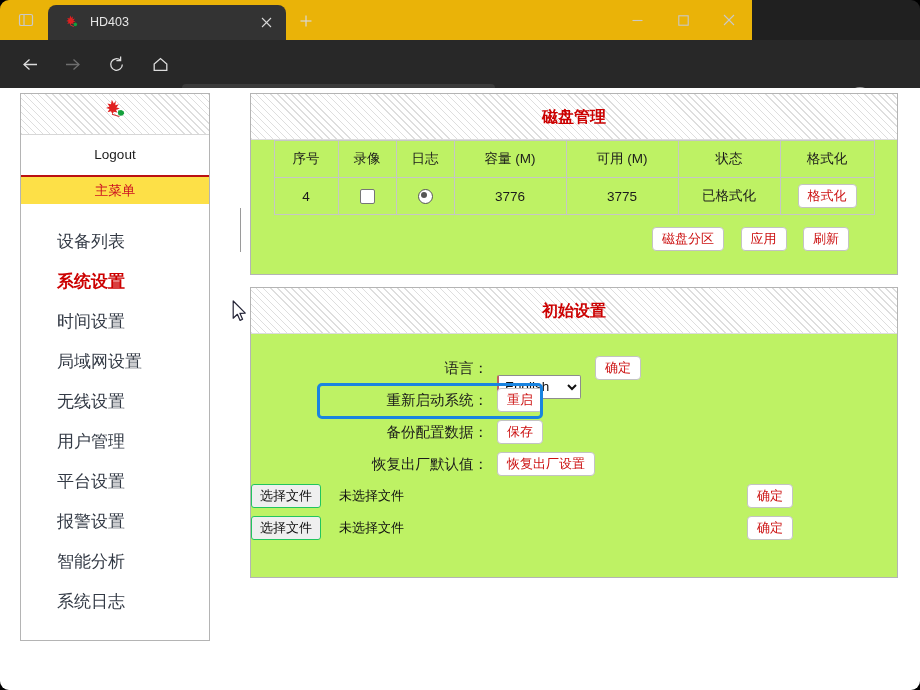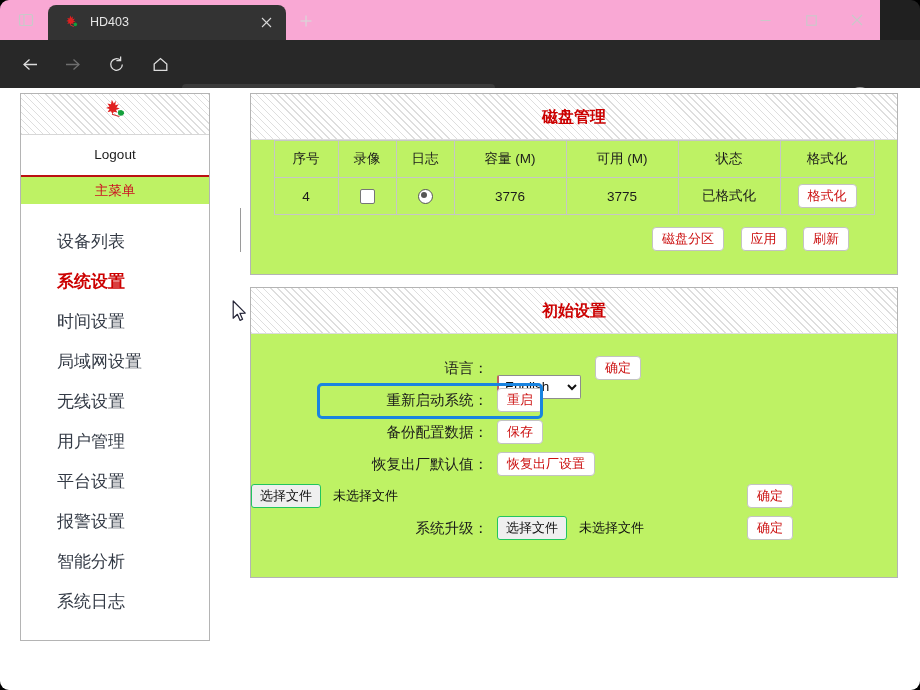--- a/index.html
+++ b/index.html
@@ -13,22 +13,22 @@
     position: relative;
     width: 920px; height: 690px;
     background: #202020;
     border-radius: 9px;
     overflow: hidden;
   }
 
   
   .titlebar {
     position: absolute; left: 0; top: 0;
-    width: 880px; height: 40px;
-    background: #f9a8d4;
+    width: 752px; height: 40px;
+    background: #eab308;
   }
   .tab-shell-btn {
     position: absolute; left: 13px; top: 8px;
     width: 26px; height: 24px;
     display: flex; align-items: center; justify-content: center;
     border-radius: 4px;
   }
   .tab-shell-btn svg { display:block; }
 
   .tab {
@@ -157,21 +157,21 @@
     display: flex; align-items: center; justify-content: center;
   }
   .sb-logout {
     height: 40px; line-height: 40px; text-align: center;
     font-size: 13.5px; color: #1b1b1b;
     border-bottom: 2px solid #bb1111;
   }
   .sb-mainmenu {
     height: 27px; line-height: 27px; text-align: center;
     font-size: 13.5px; color: #cc1122;
-    background: #bef264;
+    background: #fde047;
   }
   .sb-items { padding-top: 18px; }
   .sb-item {
     height: 40px; line-height: 40px;
     padding-left: 36px;
     font-size: 17px; color: #333a45;
     white-space: nowrap;
   }
   .sb-item.active { color: #cc0000; font-weight: bold; }
 
@@ -292,21 +292,21 @@
     display: inline-block;
     font-size: 13px;
     background: #efefef;
     border: 1px solid #22c55e;
     border-radius: 3px;
     color: #101010;
     padding: 4px 8px;
     line-height: 1.1;
   }
   .file-none {
-    font-size: 13px; color: #101010; margin-left: 12px; white-space: nowrap;
+    font-size: 13px; color: #101010; margin-left: 18px; white-space: nowrap;
   }
   .far-confirm { position: absolute; left: 496px; }
 
   
   .highlight-box {
     position: absolute;
     left: 317px; top: 295px;
     width: 226px; height: 36px;
     border: 3px solid #1a84e0;
     border-radius: 5px;
@@ -567,21 +567,20 @@
 
         <div class="frow">
           <div class="fctrl">
             <span class="file-btn">选择文件</span>
             <span class="file-none">未选择文件</span>
             <span class="btn-red far-confirm">确定</span>
           </div>
         </div>
 
         <div class="frow">
-          <div class="flabel">系统升级：</div>
           <div class="fctrl">
             <span class="file-btn">选择文件</span>
             <span class="file-none">未选择文件</span>
             <span class="btn-red far-confirm">确定</span>
           </div>
         </div>
 
       </div>
     </div>
 

